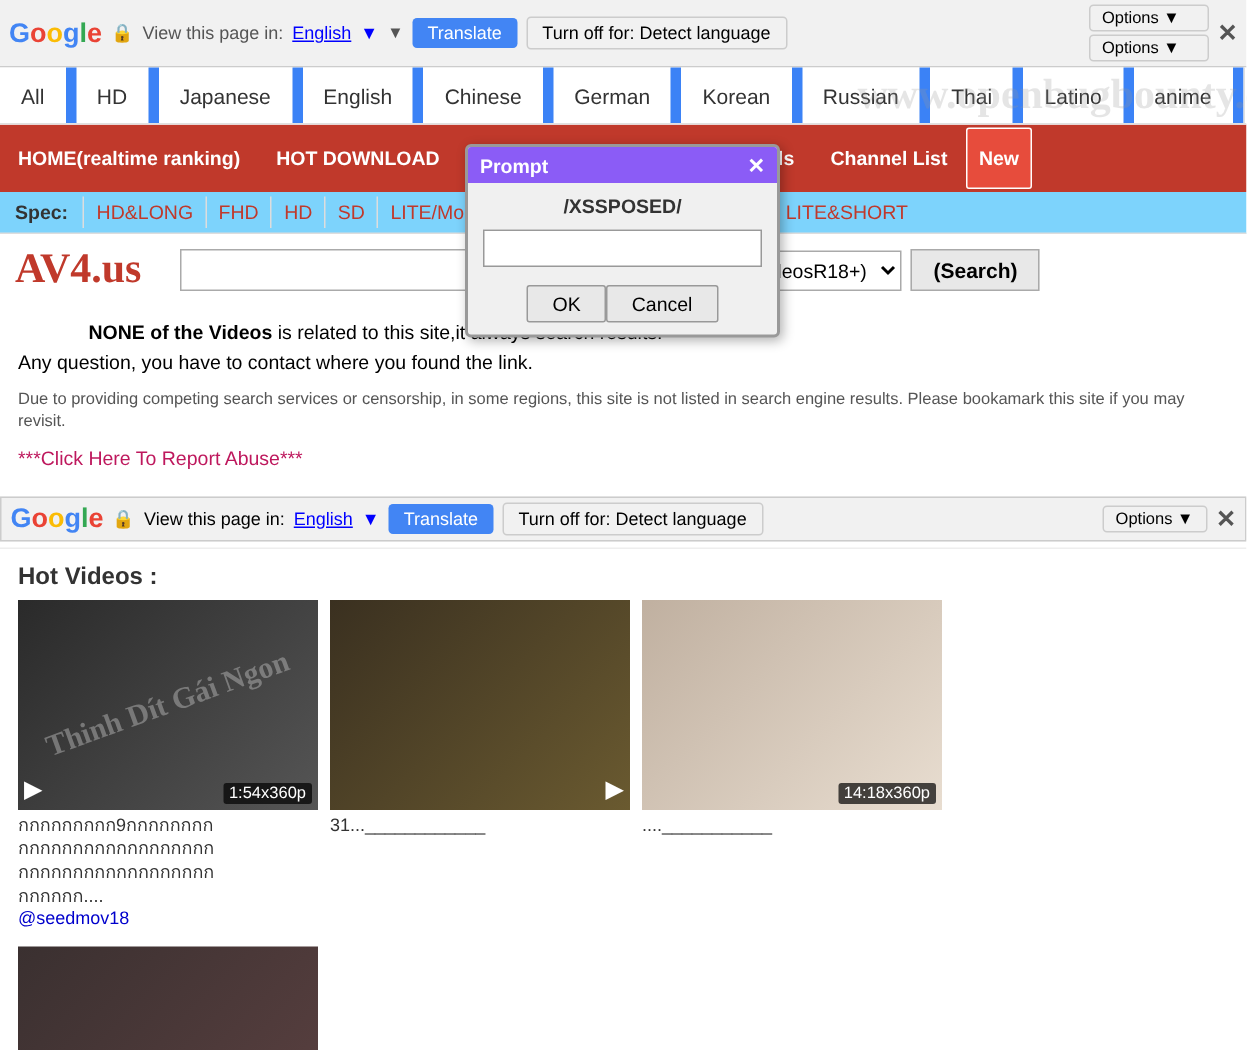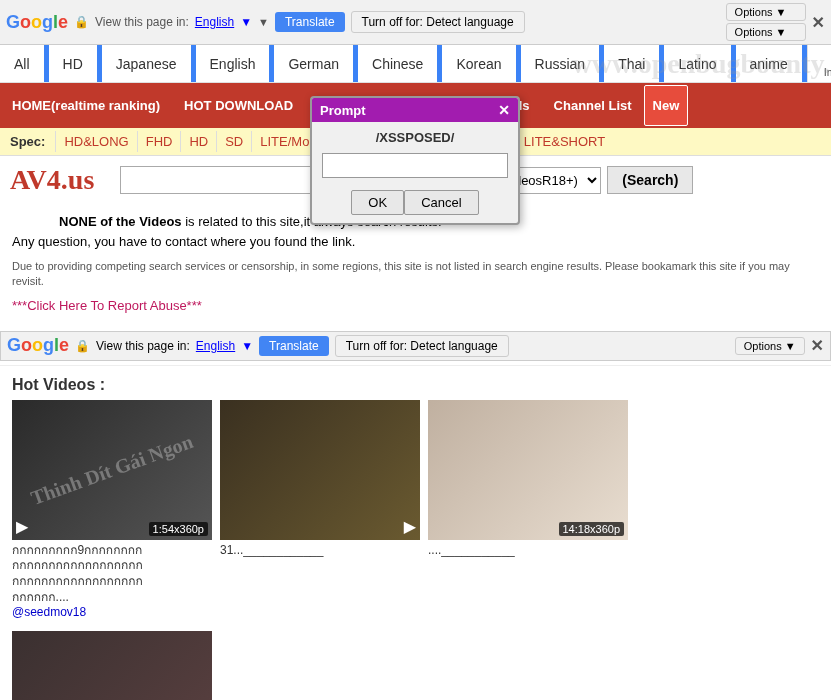--- a/index.html
+++ b/index.html
@@ -83,21 +83,21 @@
       position: relative;
     }
     .cat-nav a {
       display: flex;
       align-items: center;
       padding: 10px 14px;
       text-decoration: none;
       color: #333;
       font-size: 14px;
       font-weight: 500;
-      border-right: 5px solid #3b82f6;
+      border-right: 7px solid #3b82f6;
       cursor: pointer;
     }
     .cat-nav .watermark {
       position: absolute;
       right: 0;
       top: 0;
       bottom: 0;
       width: 220px;
       display: flex;
       align-items: center;
@@ -139,21 +139,21 @@
     }
     .main-nav a.new-badge {
       background: #e74c3c;
       border: 1px solid #fff;
       border-radius: 2px;
       padding: 12px 8px;
     }
 
     
     .spec-nav {
-      background: #fef9c3;
+      background: #7dd3fc;
       border-bottom: 1px solid #ddd;
       display: flex;
       align-items: center;
       padding: 3px 0;
       flex-wrap: wrap;
     }
     .spec-nav .spec-label {
       padding: 3px 10px;
       font-weight: bold;
       color: #333;
@@ -216,21 +216,21 @@
       left: 310px;
       background: #f0f0f0;
       border: 2px solid #999;
       border-radius: 4px;
       padding: 0;
       min-width: 200px;
       z-index: 100;
       box-shadow: 2px 2px 8px rgba(0,0,0,0.3);
     }
     .dialog-title {
-      background: #a21caf;
+      background: #8b5cf6;
       color: #fff;
       padding: 4px 8px;
       font-size: 13px;
       font-weight: bold;
       display: flex;
       justify-content: space-between;
       align-items: center;
       border-radius: 2px 2px 0 0;
     }
     .dialog-title .close-x {
@@ -411,22 +411,22 @@
     <button>Options ▼</button>
   </div>
   <button class="close-x">✕</button>
 </div>
 
 <div class="cat-nav">
   <a>All</a>
   <a>HD</a>
   <a>Japanese</a>
   <a>English</a>
+  <a>Chinese</a>
   <a>German</a>
-  <a>Chinese</a>
   <a>Korean</a>
   <a>Russian</a>
   <a>Thai</a>
   <a>Latino</a>
   <a>anime</a>
   <div class="images-right">
     <span>Images</span>
     <span style="font-size:11px;color:#555;">Images(data)</span>
   </div>
   <div class="watermark">www.openbugbounty.org</div>

